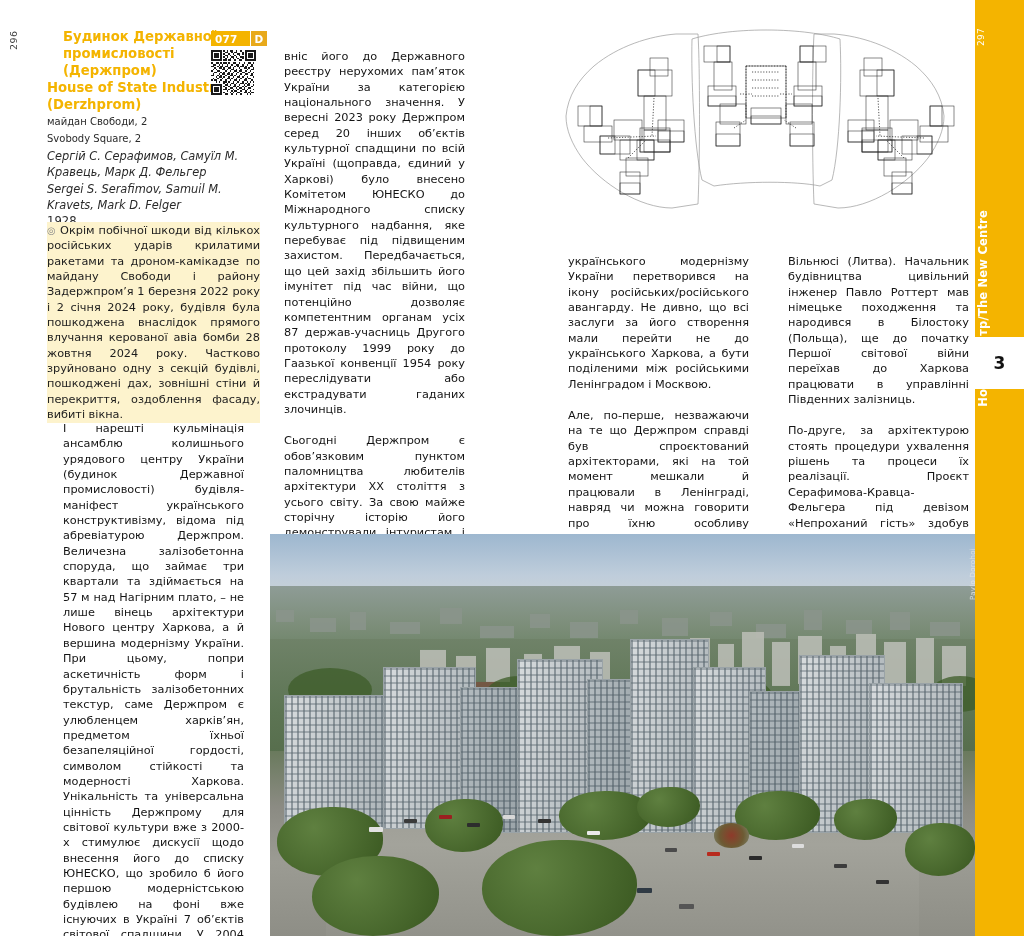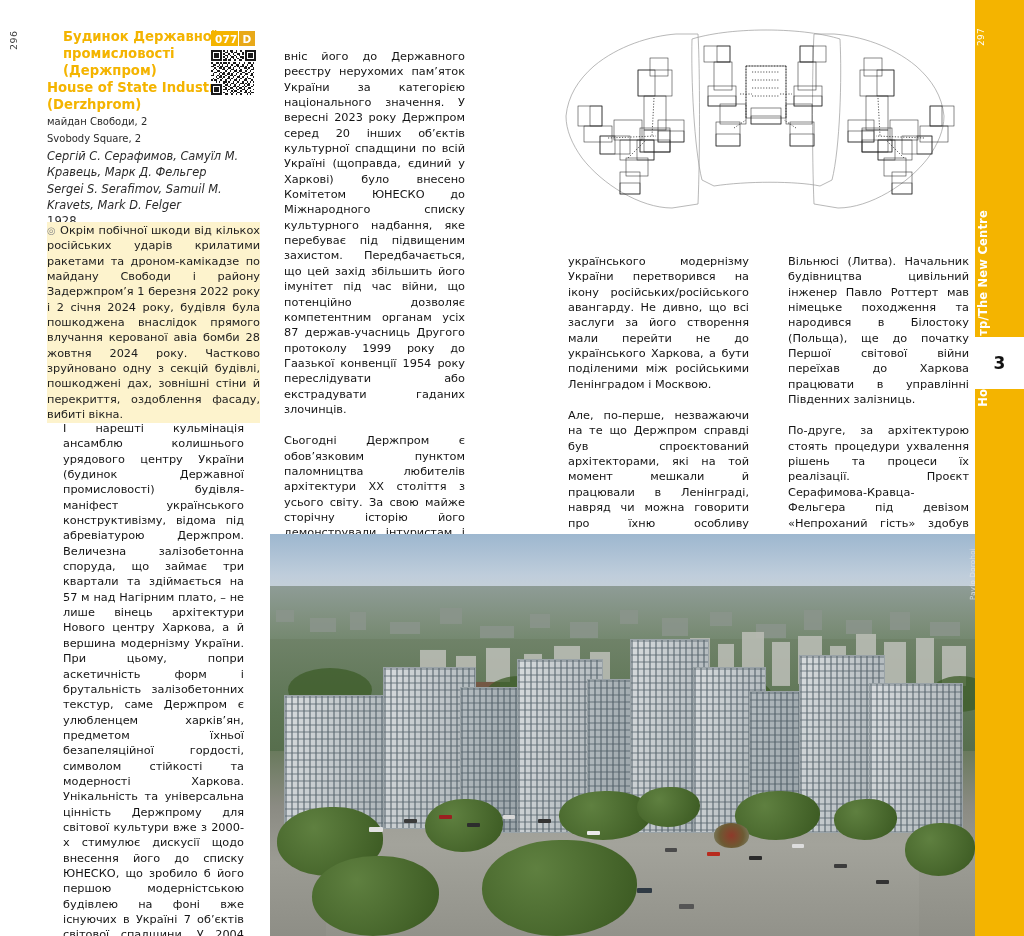--- a/index.html
+++ b/index.html
@@ -131,21 +131,21 @@
     left: 211px;
     top: 31px;
     display: flex;
     height: 15px;
   }
   .badge-num {
     background: #f4b400;
     color: #ffffff;
     font-weight: bold;
     font-size: 10.5px;
-    padding: 1px 0 0 4px;
+    padding: 1px 12px 0 4px;
     line-height: 14px;
     letter-spacing: 0.2px;
   }
   .badge-letter {
     background: #e8a91a;
     color: #ffffff;
     font-weight: bold;
     font-size: 10.5px;
     line-height: 14px;
     padding: 1px 4px 0 4px;

